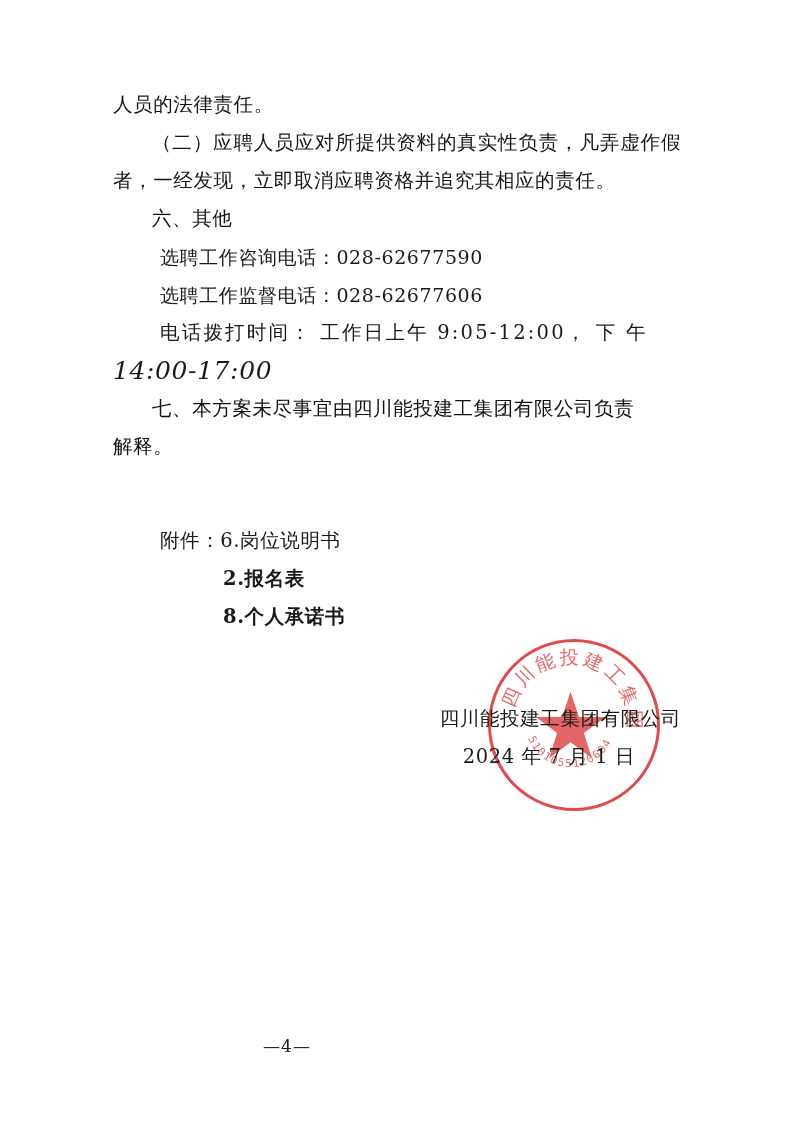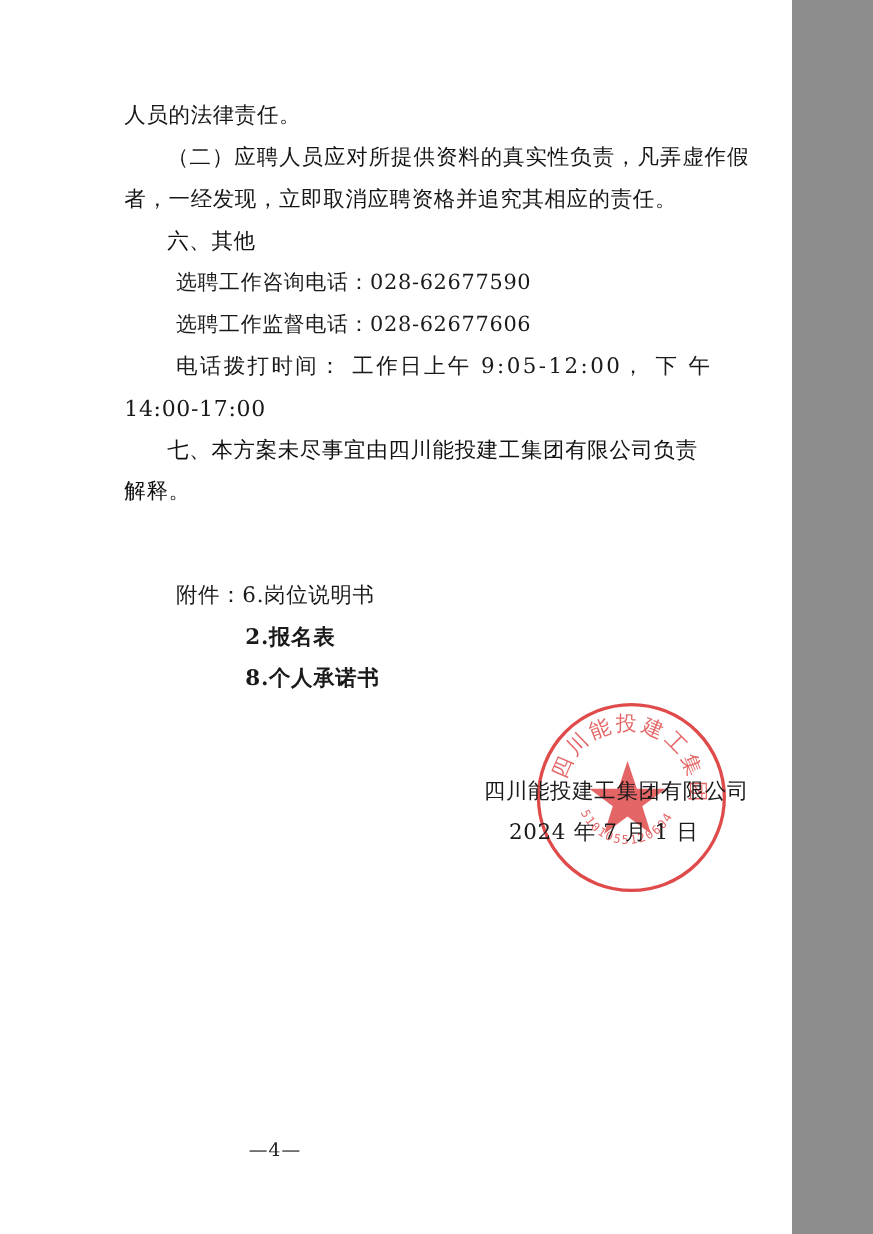--- a/index.html
+++ b/index.html
@@ -2,21 +2,21 @@
 <html><head>
 <meta charset="utf-8">
 <style>
   html, body {
     margin: 0;
     padding: 0;
     background: #8c8c8c;
   }
   .page {
     position: relative;
-    width: 720px;
+    width: 794px;
     height: 1122px;
     background: #ffffff;
     overflow: hidden;
     font-family: "DejaVu Serif", "Liberation Serif", serif;
     color: #1a1a1a;
   }
   .content {
     position: absolute;
     left: 113px;
     top: 86px;
@@ -50,24 +50,25 @@
     letter-spacing: 0.6px;
   }
   .spaced {
     font-size: 19.5px;
     line-height: 38px;
     margin: 0;
     text-indent: 47px;
     letter-spacing: 2.2px;
   }
   .hang {
-    font-size: 20px;
-    line-height: 38px;
-    margin: 0;
-    letter-spacing: 0.6px;
+    font-size: 25px;
+    line-height: 38px;
+    margin: 0;
+    letter-spacing: 0.6px;
+    font-style: italic;
   }
   .gap-block {
     height: 34px;
   }
   .attach-wrap {
     margin-top: 22px;
   }
   .attach-first {
     font-size: 19.5px;
     line-height: 38px;

